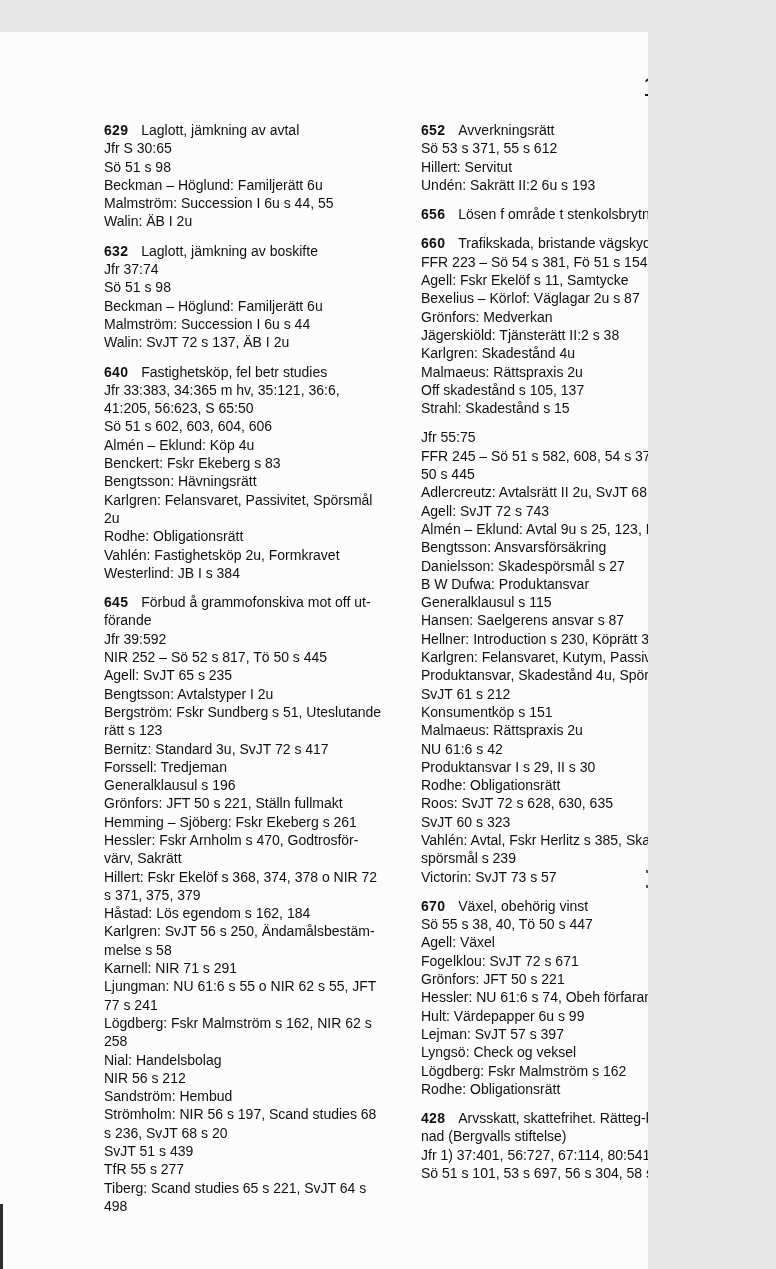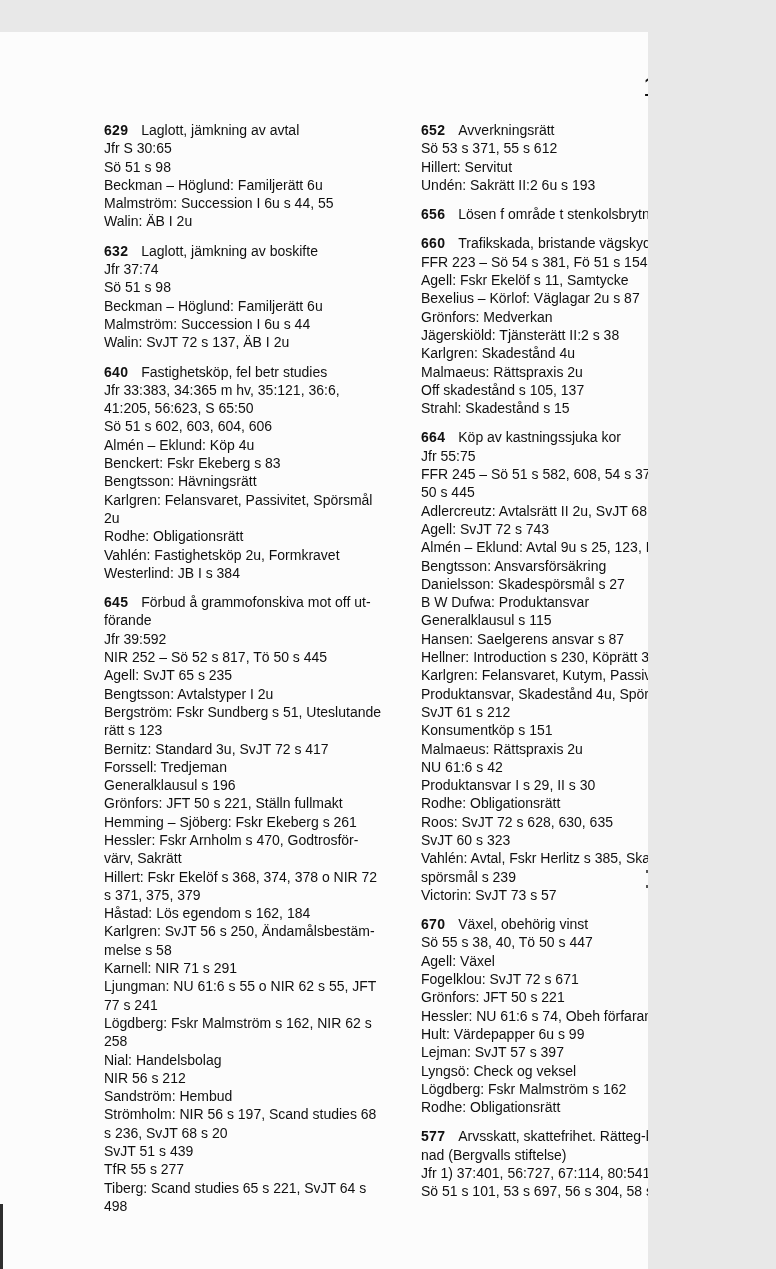--- a/index.html
+++ b/index.html
@@ -163,21 +163,20 @@
 Bexelius – Körlof: Väglagar 2u s 87
 Grönfors: Medverkan
 Jägerskiöld: Tjänsterätt II:2 s 38
 Karlgren: Skadestånd 4u
 Malmaeus: Rättspraxis 2u
 Off skadestånd s 105, 137
 Strahl: Skadestånd s 15</div>
     </div>
 
     <div class="entry">
-      <p class="entry-head"><span class="entry-num">664</span><span class="entry-title">Köp av kastningssjuka kor</span></p>
       <div class="entry-body">Jfr 55:75
 FFR 245 – Sö 51 s 582, 608, 54 s 378, Tö
 50 s 445
 Adlercreutz: Avtalsrätt II 2u, SvJT 68 s 750
 Agell: SvJT 72 s 743
 Almén – Eklund: Avtal 9u s 25, 123, Köp 4u
 Bengtsson: Ansvarsförsäkring
 Danielsson: Skadespörsmål s 27
 B W Dufwa: Produktansvar
 Generalklausul s 115
@@ -206,21 +205,21 @@
 Grönfors: JFT 50 s 221
 Hessler: NU 61:6 s 74, Obeh förfaranden 2u
 Hult: Värdepapper 6u s 99
 Lejman: SvJT 57 s 397
 Lyngsö: Check og veksel
 Lögdberg: Fskr Malmström s 162
 Rodhe: Obligationsrätt</div>
     </div>
 
     <div class="entry">
-      <p class="entry-head"><span class="entry-num">577</span><span class="entry-title">Arvsskatt, skattefrihet. Rätteg-kost-</span></p>
+      <p class="entry-head"><span class="entry-num">428</span><span class="entry-title">Arvsskatt, skattefrihet. Rätteg-kost-</span></p>
       <div class="entry-body">nad (Bergvalls stiftelse)
 Jfr 1) 37:401, 56:727, 67:114, 80:541
 Sö 51 s 101, 53 s 697, 56 s 304, 58 s 577</div>
     </div>
 
   </div>
 
   <div class="page-number">341</div>
 
   <div class="artifact edge-right-dark"></div>

